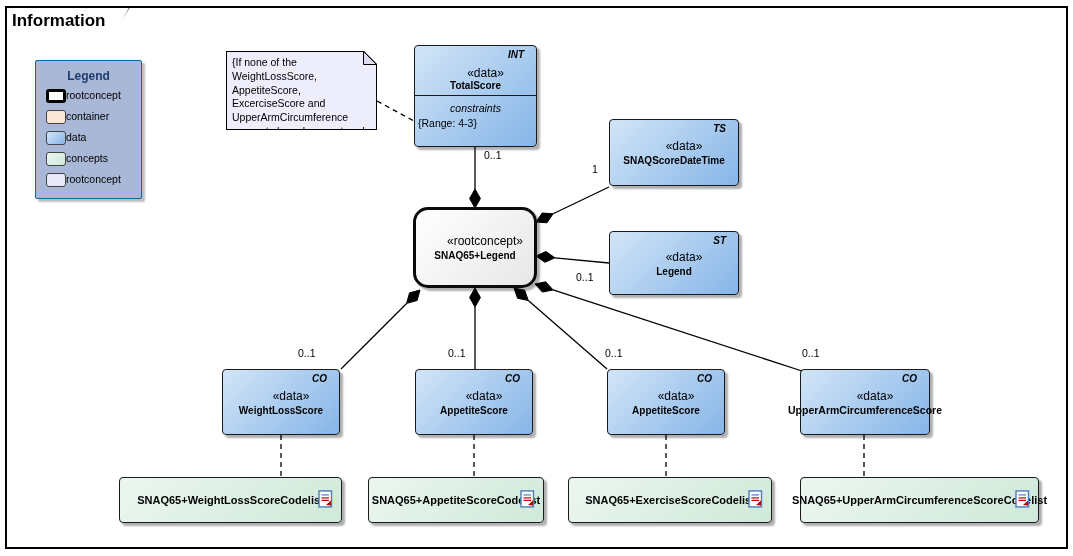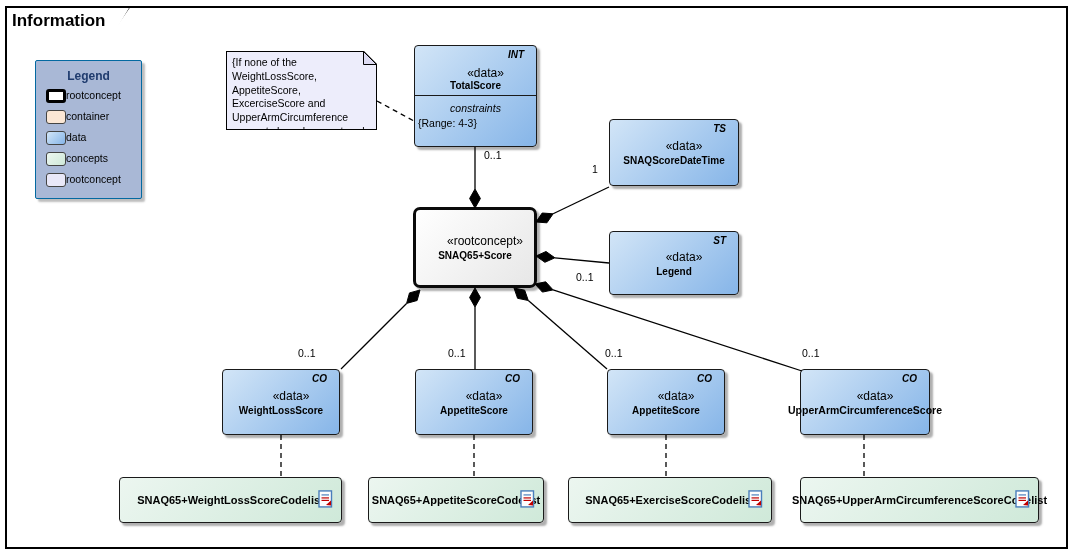--- a/index.html
+++ b/index.html
@@ -37,21 +37,21 @@
     clip-path:polygon(0 0,calc(100% - 13px) 0,100% 13px,100% 100%,0 100%);
     filter:drop-shadow(2.5px 2.5px 1.5px rgba(110,110,110,0.5));}
   .note-inner{position:absolute;left:1px;top:1px;right:1px;bottom:1px;background:var(--note_fill);
     clip-path:polygon(0 0,calc(100% - 12.5px) 0,100% 12.5px,100% 100%,0 100%);
     font-size:10.5px;line-height:13.8px;padding:4px 5px;box-sizing:border-box;}
   .note-fold{position:absolute;top:0;right:0;}
   
   .box{position:absolute;box-sizing:border-box;border:1px solid #1a1a1a;border-radius:4px;}
   .databox{background:linear-gradient(135deg,var(--data_top) 0%,var(--data_bottom) 100%);}
   .rootbox{background:linear-gradient(135deg,#ffffff 0%,var(--root_bottom) 100%);
-    border:3.5px solid #0a0a0a;border-radius:7px;}
+    border:3.5px solid #0a0a0a;border-radius:15px;}
   .codelistbox{background:linear-gradient(135deg,var(--codelist_top) 0%,var(--codelist_bottom) 100%);
     display:flex;align-items:center;justify-content:center;}
   .typ{position:absolute;top:3px;right:12px;font-size:10px;font-style:italic;font-weight:600;}
   .center-txt{position:absolute;left:0;right:0;top:0;bottom:0;display:flex;flex-direction:column;
     align-items:center;justify-content:center;gap:2px;}
   .stereo{font-size:12px;margin-left:20px;}
   .cname{font-size:10px;font-weight:bold;}
   .sect1{position:relative;height:49px;border-bottom:1px solid #1a1a1a;}
   .sect1 .inner{position:absolute;left:0;right:0;bottom:4px;text-align:center;}
   .sect2{position:relative;padding-top:6px;}
@@ -129,21 +129,21 @@
     <span class="typ">ST</span>
     <div class="center-txt">
       <div class="stereo">«data»</div>
       <div class="cname">Legend</div>
     </div>
   </div>
 
   <div class="box rootbox shadow" style="left:413px;top:207px;width:124px;height:81px;">
     <div class="center-txt">
       <div class="stereo">«rootconcept»</div>
-      <div class="cname">SNAQ65+Score</div>
+      <div class="cname">SNAQ65+Legend</div>
     </div>
   </div>
 
   <div class="box databox shadow" style="left:222px;top:369px;width:118px;height:66px;">
     <span class="typ">CO</span>
     <div class="center-txt">
       <div class="stereo">«data»</div>
       <div class="cname">WeightLossScore</div>
     </div>
   </div>

